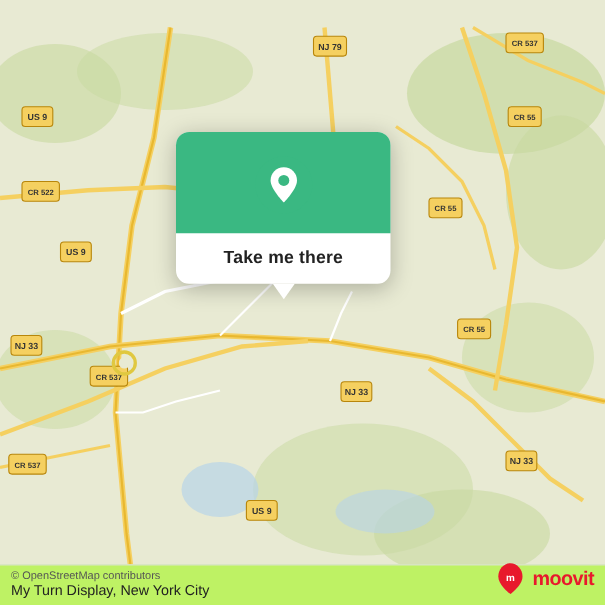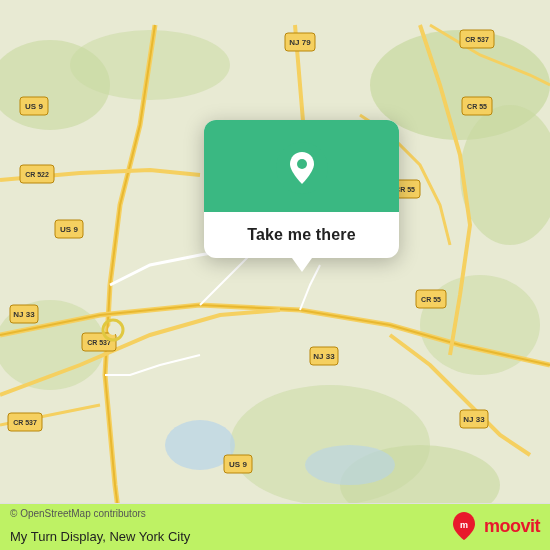--- a/index.html
+++ b/index.html
@@ -34,21 +34,20 @@
       left: 160px;
       width: 195px;
       background: #ffffff;
       border-radius: 12px;
       box-shadow: 0 4px 20px rgba(0,0,0,0.25);
       display: flex;
       flex-direction: column;
       align-items: center;
       padding-bottom: 14px;
       z-index: 10;
-      margin-left: 44px;
     }
 
     #popup-card::after {
       content: '';
       position: absolute;
       bottom: -14px;
       left: 50%;
       transform: translateX(-50%);
       width: 0;
       height: 0;
@@ -99,21 +98,21 @@
 
     #attribution {
       font-size: 10px;
       color: #555;
     }
 
     #location-label {
       font-size: 13px;
       color: #222;
       font-weight: 500;
-      margin-top: 10px;
+      margin-top: 0;
     }
 
     
     #moovit-logo {
       position: absolute;
       bottom: 8px;
       right: 10px;
       display: flex;
       align-items: center;
       gap: 4px;

